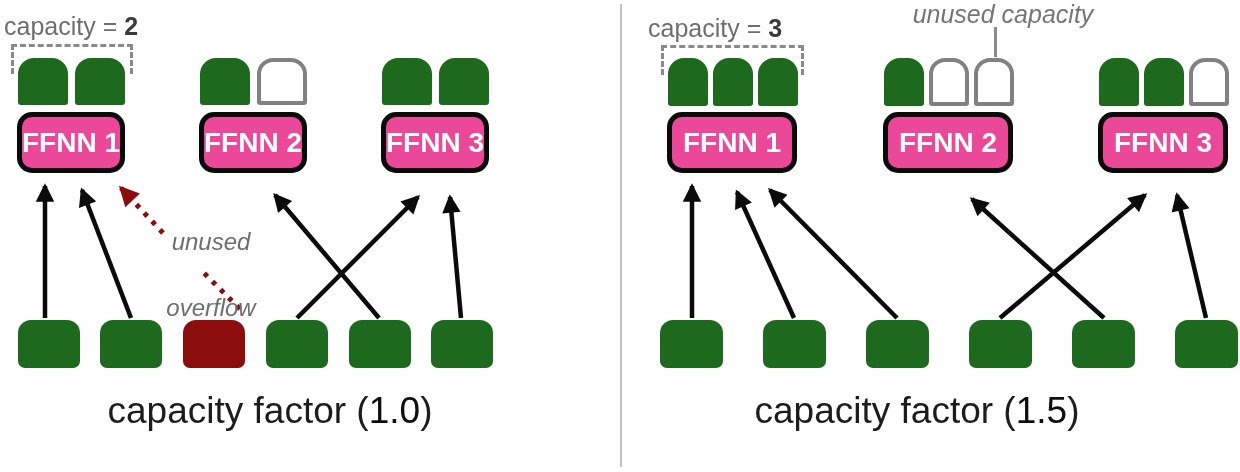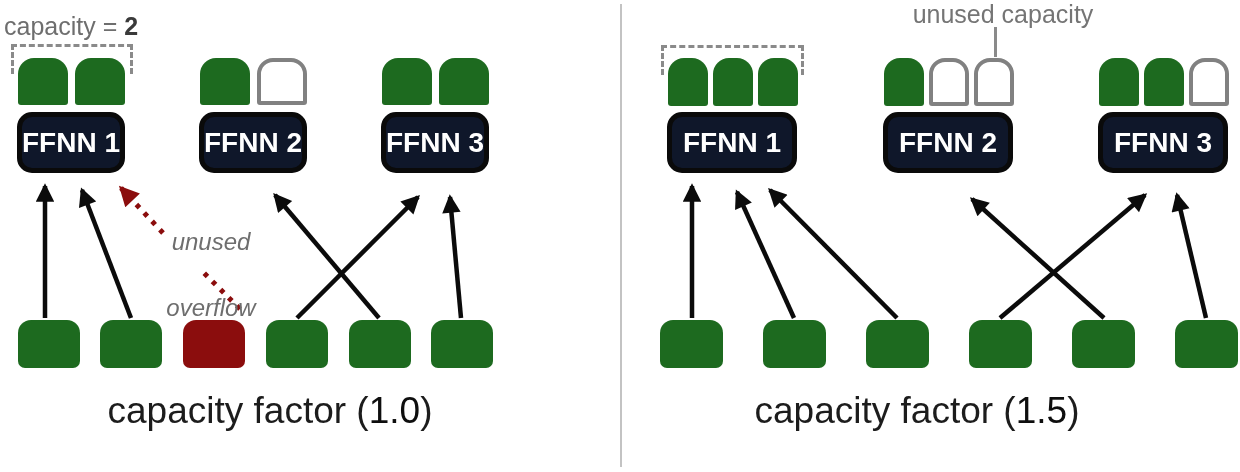--- a/index.html
+++ b/index.html
@@ -2,21 +2,21 @@
 <html><head>
 <meta charset="utf-8">
 <style>
   html,body{margin:0;padding:0;background:#ffffff;}
   #stage{
     position:relative;width:1240px;height:472px;background:#ffffff;overflow:hidden;
     font-family:"Liberation Sans", sans-serif;
   }
   .expert-box{
     position:absolute;box-sizing:border-box;
-    border:5px solid #0a0a0a;border-radius:15px;background:#0f172a;
+    border:5px solid #0a0a0a;border-radius:15px;background:#ec4899;
     display:flex;align-items:center;justify-content:center;
   }
   .expert-label{
     color:#ffffff;font-weight:bold;font-size:28px;letter-spacing:0px;white-space:nowrap;
   }
   .slot{position:absolute;box-sizing:border-box;border-radius:16px 16px 3px 3px;}
   .slot.filled{background:#1d6a1f;}
   .slot.empty{background:#ffffff;border:4px solid #818181;}
   .token{position:absolute;box-sizing:border-box;border-radius:13px 13px 7px 7px;}
   .capacity-label{position:absolute;font-size:25px;color:#6e6e6e;white-space:nowrap;}
@@ -85,20 +85,21 @@
     <div class="token" style="left: 100px; top: 320px; width: 62px; height: 48px; background: rgb(29, 106, 31);"></div>
     <div class="token" style="left: 183px; top: 320px; width: 62px; height: 48px; background: rgb(139, 13, 13);"></div>
     <div class="token" style="left: 266px; top: 320px; width: 62px; height: 48px; background: rgb(29, 106, 31);"></div>
     <div class="token" style="left: 349px; top: 320px; width: 62px; height: 48px; background: rgb(29, 106, 31);"></div>
     <div class="token" style="left: 431px; top: 320px; width: 62px; height: 48px; background: rgb(29, 106, 31);"></div>
     <div class="overflow-label" style="left: 211px; top: 227px;">
       <span style="display: block;">unused</span>
       <span style="display: block; margin-top: 37px;">overflow</span>
     </div>
     <div class="caption" style="left: 270px; top: 390px;"><span>capacity factor (</span><span class="val">1.0</span><span>)</span></div>
+    <div class="capacity-label" style="left: 648px; top: 14px;"><span>capacity = </span><span class="val">3</span></div>
     <div class="capacity-box" style="left: 661px; top: 45px; width: 143px; height: 30px;"></div>
     <div class="slot filled" style="left: 668px; top: 58px; width: 40px; height: 48px;"></div>
     <div class="slot filled" style="left: 713px; top: 58px; width: 40px; height: 48px;"></div>
     <div class="slot filled" style="left: 758px; top: 58px; width: 40px; height: 48px;"></div>
     <div class="expert-box" style="left: 667px; top: 112px; width: 130px; height: 61px;">
       <span class="expert-label">FFNN 1</span>
     </div>
     <div class="slot filled" style="left: 884px; top: 58px; width: 40px; height: 48px;"></div>
     <div class="slot empty" style="left: 929px; top: 58px; width: 40px; height: 48px;"></div>
     <div class="slot empty" style="left: 974px; top: 58px; width: 40px; height: 48px;"></div>
@@ -110,17 +111,17 @@
     <div class="slot empty" style="left: 1189px; top: 58px; width: 40px; height: 48px;"></div>
     <div class="expert-box" style="left: 1098px; top: 112px; width: 130px; height: 61px;">
       <span class="expert-label">FFNN 3</span>
     </div>
     <div class="token" style="left: 660px; top: 320px; width: 63px; height: 48px; background: rgb(29, 106, 31);"></div>
     <div class="token" style="left: 763px; top: 320px; width: 63px; height: 48px; background: rgb(29, 106, 31);"></div>
     <div class="token" style="left: 866px; top: 320px; width: 63px; height: 48px; background: rgb(29, 106, 31);"></div>
     <div class="token" style="left: 969px; top: 320px; width: 63px; height: 48px; background: rgb(29, 106, 31);"></div>
     <div class="token" style="left: 1072px; top: 320px; width: 63px; height: 48px; background: rgb(29, 106, 31);"></div>
     <div class="token" style="left: 1175px; top: 320px; width: 63px; height: 48px; background: rgb(29, 106, 31);"></div>
-    <div class="unused-label" style="left: 1003px; top: 0px;">unused capacity</div>
+    <div class="unused-label" style="left: 1003px; top: 0px; font-style: italic;">unused capacity</div>
     <div class="pointer-line" style="left: 994px; top: 27px; height: 30px;"></div>
     <div class="caption" style="left: 917px; top: 390px; text-align: center;"><span>capacity factor (</span><span class="val">1.5</span><span>)</span></div>
     <div class="divider" style="left: 620px; top: 4px; height: 463px;"></div>
   </div>
 
 </body></html>

